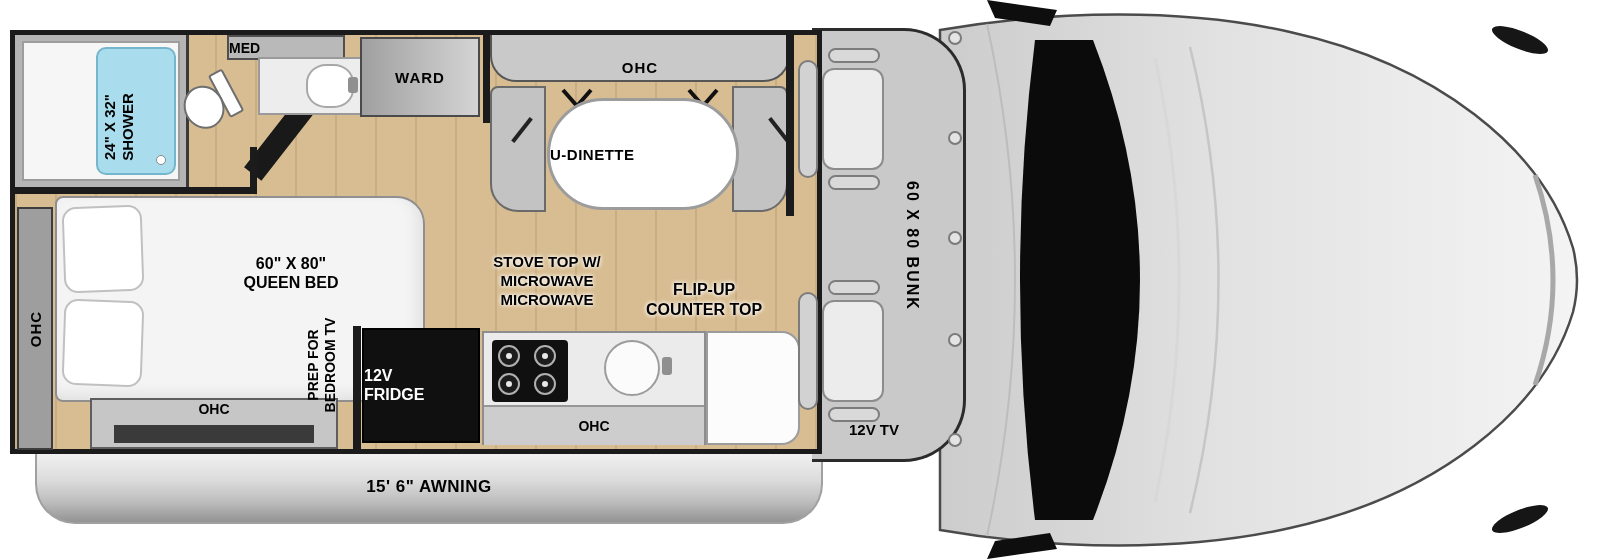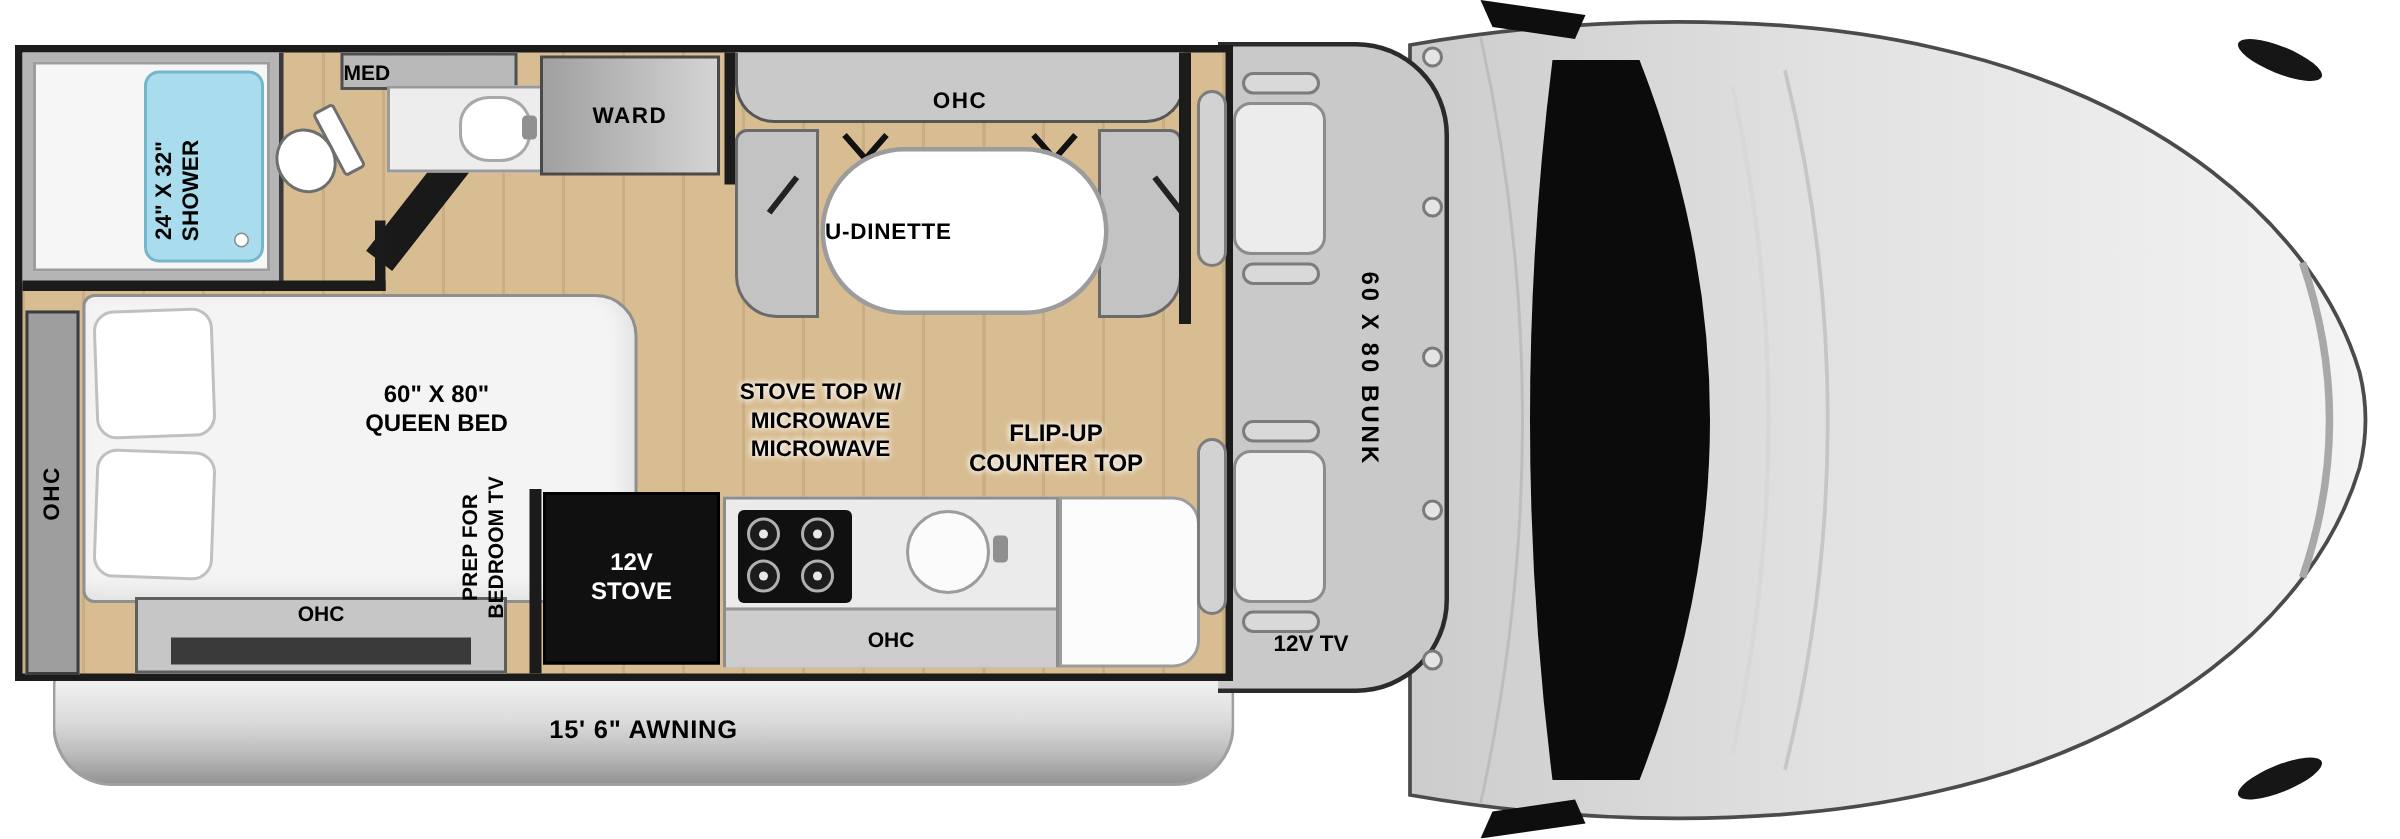--- a/index.html
+++ b/index.html
@@ -108,21 +108,21 @@
               border:2px solid #5e5e5e;text-align:center;font-size:14px;}
   .ohc-bottom span{display:block;margin-top:1px;}
   .ohc-bottom-dark{position:absolute;left:22px;top:25px;width:200px;height:18px;background:#3a3a3a;}
   .prep-label-wrap{position:absolute;left:307px;top:330px;width:170px;
                    transform:translate(-50%,-50%) rotate(-90deg);
                    text-align:center;font-size:14px;line-height:1.2;}
 
   
   .fridge{position:absolute;left:347px;top:293px;width:118px;height:115px;
           background:var(--fridge-black,#101010);border:2px solid #000;display:flex;
-          flex-direction:column;align-items:center;justify-content:center;color:#fff;
+          flex-direction:column;align-items:flex-start;justify-content:center;color:#fff;
           font-size:16px;line-height:1.15;font-weight:700;}
   .counter{position:absolute;left:467px;top:296px;width:224px;height:114px;background:#ebebeb;
            border:2px solid #8d8d8d;}
   .stove{position:absolute;left:8px;top:7px;width:76px;height:62px;background:#101010;border-radius:4px;}
   .burner{position:absolute;width:22px;height:22px;border-radius:50%;background:#1c1c1c;
           border:2px solid #b0b0b0;}
   .burner::after{content:"";position:absolute;left:6px;top:6px;width:6px;height:6px;border-radius:50%;
                  background:#e8e8e8;}
   .b1{left:6px;top:5px}.b2{left:42px;top:5px}.b3{left:6px;top:33px}.b4{left:42px;top:33px}
   .sink{position:absolute;left:120px;top:7px;width:56px;height:56px;background:#fbfbfb;
@@ -255,21 +255,21 @@
       <div class="ohc-bottom-dark"></div>
     </div>
     <div class="prep-label-wrap lbl">
       <div><span>PREP FOR</span></div>
       <div><span>BEDROOM TV</span></div>
     </div>
     <div class="wall wall-bed-kitchen"></div>
 
     <div class="fridge">
       <div><span>12V</span></div>
-      <div><span>STOVE</span></div>
+      <div><span>FRIDGE</span></div>
     </div>
     <div class="counter">
       <div class="stove">
         <div class="burner b1"></div>
         <div class="burner b2"></div>
         <div class="burner b3"></div>
         <div class="burner b4"></div>
       </div>
       <div class="sink"></div>
       <div class="faucet2"></div>

